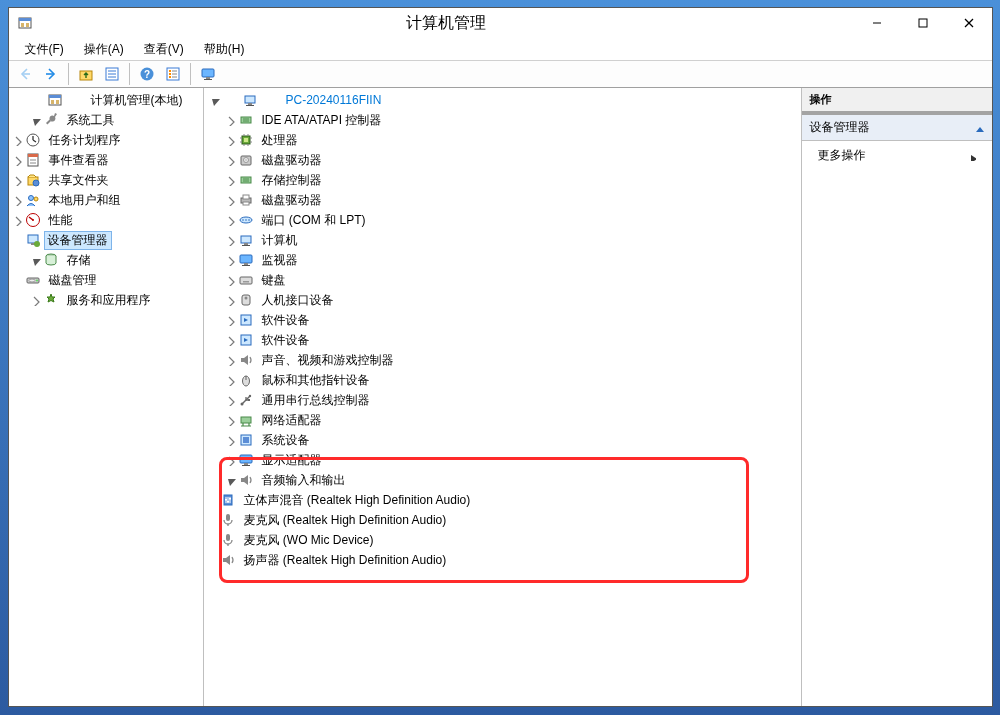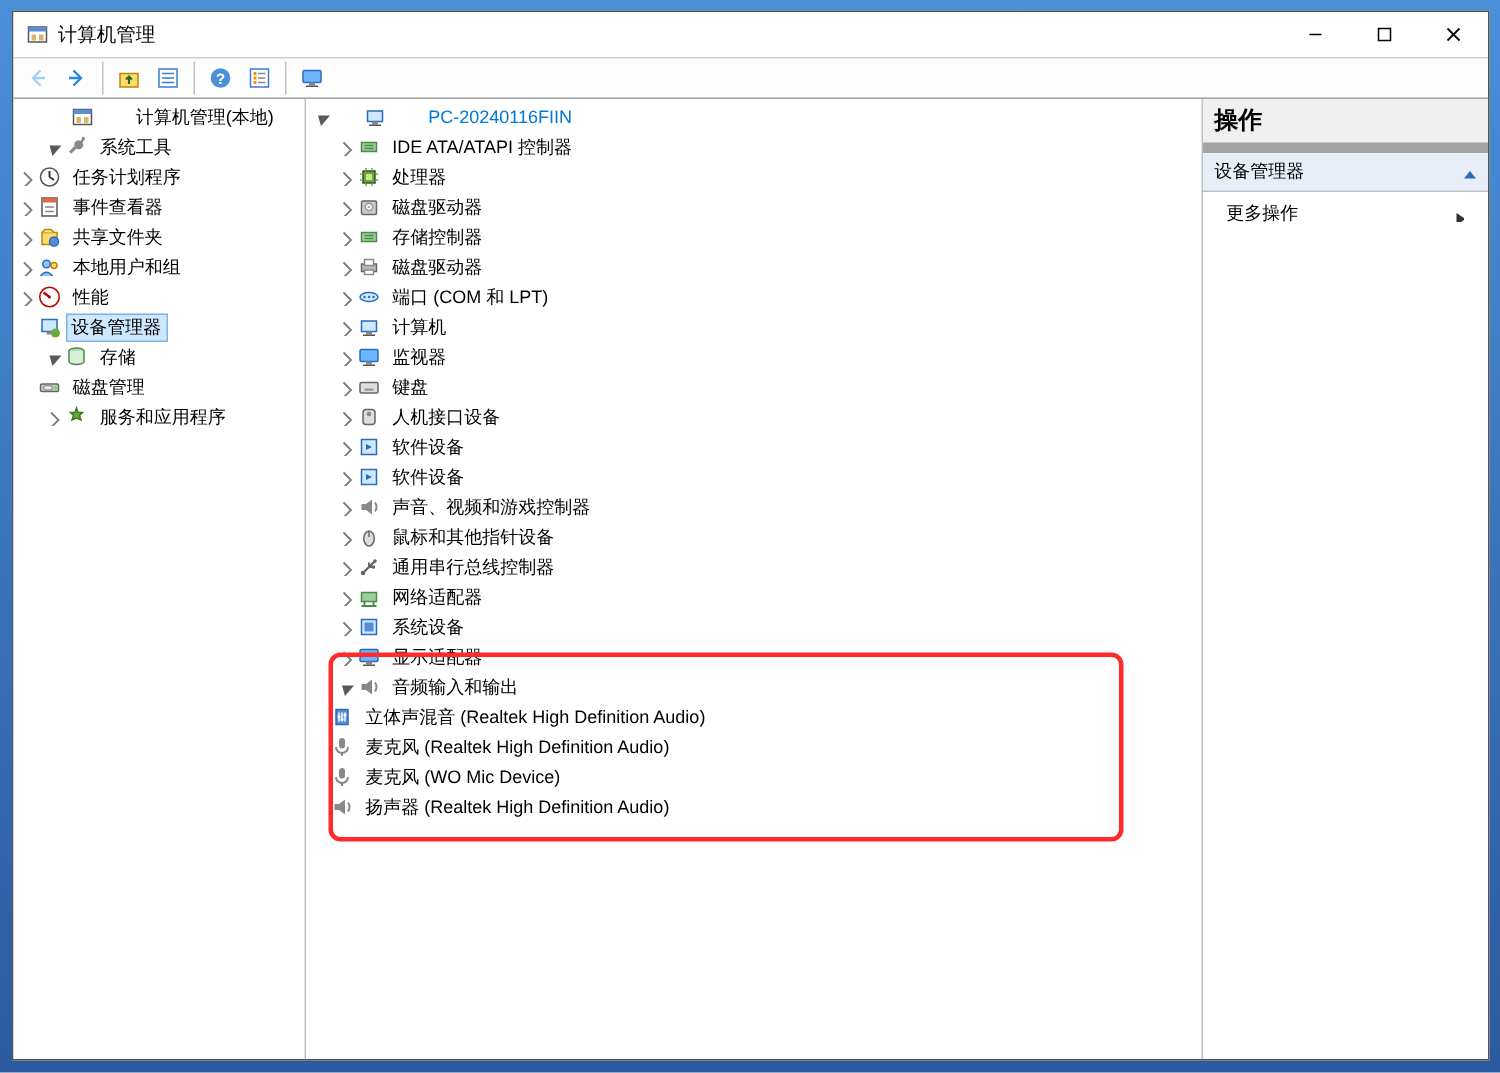--- a/index.html
+++ b/index.html
@@ -28,21 +28,21 @@
       display: flex;
       align-items: center;
       background: #fff;
       padding-left: 8px;
     }
     .titlebar .app-icon {
       width: 16px; height: 16px;
       margin-right: 6px;
       display: inline-flex;
     }
-    .titlebar .title { flex: 1; font-size: 13px; color:#000; }
+    .titlebar .title { flex: 1; font-size: 16px; color:#000;text-align:center; }
     .win-controls { display:flex; height:100%; }
     .win-btn {
       width: 46px; height: 30px;
       display:flex; align-items:center; justify-content:center;
       font-family: "Segoe MDL2 Assets", sans-serif;
       font-size: 10px;
       color:#000;
       cursor:pointer;
     }
 
@@ -123,23 +123,23 @@
     .root-selected .tree-label { color:#0078d7; }
 
     .indent-0 { padding-left: 2px; gap: 20px; }
     .indent-1 { padding-left: 18px; }
     .indent-2 { }
 
     
     .right-header {
       background:#f0f0f0;
       font-weight:bold;
-      border-bottom:7px solid #a3a3a3;
+      border-bottom:4px solid #a3a3a3;
       padding:4px 8px;
-      font-size:16px;
+      font-size:11px;
     }
     .right-section-hdr {
       background:#e8eef7;
       border-bottom:1px solid #bfbfbf;
       padding:4px 8px;
       display:flex;
       justify-content:space-between;
       align-items:center;
       font-size:12px;
     }
@@ -390,20 +390,26 @@
         </div>
       <div class="win-btn close">
           <svg width="10" height="10">
             <line x1="1" y1="1" x2="9" y2="9" stroke="currentColor" stroke-width="1.2"></line>
             <line x1="9" y1="1" x2="1" y2="9" stroke="currentColor" stroke-width="1.2"></line>
           </svg>
         </div>
     </div>
   </div>
 
+  <div class="menubar">
+    <div class="menu-item">文件(F)</div>
+    <div class="menu-item">操作(A)</div>
+    <div class="menu-item">查看(V)</div>
+    <div class="menu-item">帮助(H)</div>
+  </div>
 
   <div class="toolbar">
     <div class="tool-btn disabled">
         <svg width="16" height="16">
           <use href="#i-arrow-left"></use>
         </svg>
       </div>
     <div class="tool-btn">
         <svg width="16" height="16">
           <use href="#i-arrow-right"></use>

